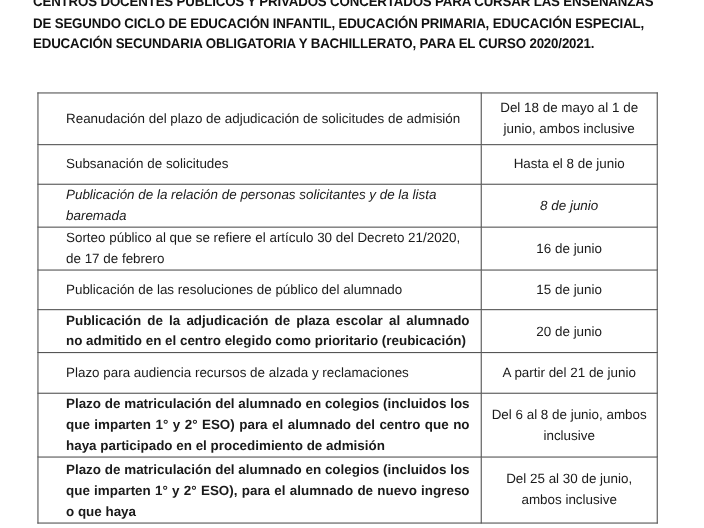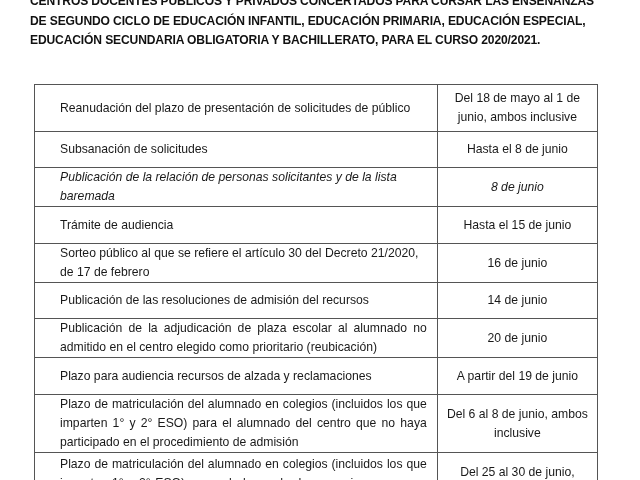--- a/index.html
+++ b/index.html
@@ -2,65 +2,61 @@
 <html><head>
 <meta charset="utf-8">
 <style>
   html, body { margin:0; padding:0; background:#ffffff; }
   body { width:640px; height:480px; overflow:hidden; position:relative; font-family:"Liberation Sans", sans-serif; color:#1a1a1a; }
   .heading { position:absolute; left:30px; top:-8px; width:560px; font-family:"Liberation Sans", sans-serif; font-weight:bold; font-size:12.6px; line-height:19.5px; letter-spacing:-0.15px; color:#111; transform:scaleX(0.96); transform-origin:left top; }
   .heading div { white-space:nowrap; }
   table.sched { position:absolute; left:34px; top:84px; width:564px; border-collapse:collapse; font-size:12.2px; }
   table.sched td { border:1.3px solid #555; vertical-align:middle; padding:0; }
   td.desc { width:387px; padding:0 10px 0 25px !important; text-align:left; line-height:19px; }
-  td.desc.just { text-align:justify; text-align-last:left; }
+  td.desc.just { text-align:justify; text-align-last:left;font-weight:bold; }
   td.date { width:150px; text-align:center; line-height:19px; padding:4px 8px !important; }
 </style>
 </head>
 <body>
 
 <div class="heading">
   <div>CENTROS DOCENTES PÚBLICOS Y PRIVADOS CONCERTADOS PARA CURSAR LAS ENSEÑANZAS</div>
   <div>DE SEGUNDO CICLO DE EDUCACIÓN INFANTIL, EDUCACIÓN PRIMARIA, EDUCACIÓN ESPECIAL,</div>
   <div>EDUCACIÓN SECUNDARIA OBLIGATORIA Y BACHILLERATO, PARA EL CURSO 2020/2021.</div>
 </div>
 
 <table class="sched">
   <tbody>
     <tr style="height:38px;">
-      <td class="desc">Reanudación del plazo de presentación de solicitudes de público</td>
+      <td class="desc">Reanudación del plazo de adjudicación de solicitudes de admisión</td>
       <td class="date">Del 18 de mayo al 1 de junio, ambos inclusive</td>
     </tr>
     <tr style="height:36px;">
       <td class="desc">Subsanación de solicitudes</td>
       <td class="date">Hasta el 8 de junio</td>
     </tr>
     <tr style="height:37px;font-style:italic;">
       <td class="desc">Publicación de la relación de personas solicitantes y de la lista baremada</td>
       <td class="date">8 de junio</td>
     </tr>
-    <tr style="height:37px;">
-      <td class="desc">Trámite de audiencia</td>
-      <td class="date">Hasta el 15 de junio</td>
-    </tr>
     <tr style="height:38px;">
       <td class="desc">Sorteo público al que se refiere el artículo 30 del Decreto 21/2020, de 17 de febrero</td>
       <td class="date">16 de junio</td>
     </tr>
     <tr style="height:36px;">
-      <td class="desc">Publicación de las resoluciones de admisión del recursos</td>
-      <td class="date">14 de junio</td>
+      <td class="desc">Publicación de las resoluciones de público del alumnado</td>
+      <td class="date">15 de junio</td>
     </tr>
     <tr style="height:37px;">
       <td class="desc just">Publicación de la adjudicación de plaza escolar al alumnado no admitido en el centro elegido como prioritario (reubicación)</td>
       <td class="date">20 de junio</td>
     </tr>
     <tr style="height:37px;">
       <td class="desc">Plazo para audiencia recursos de alzada y reclamaciones</td>
-      <td class="date">A partir del 19 de junio</td>
+      <td class="date">A partir del 21 de junio</td>
     </tr>
     <tr style="height:57px;">
       <td class="desc just">Plazo de matriculación del alumnado en colegios (incluidos los que imparten 1° y 2° ESO) para el alumnado del centro que no haya participado en el procedimiento de admisión</td>
       <td class="date">Del 6 al 8 de junio, ambos inclusive</td>
     </tr>
     <tr style="height:57px;">
       <td class="desc just" style="vertical-align:top; padding-top:2px !important;">Plazo de matriculación del alumnado en colegios (incluidos los que imparten 1° y 2° ESO), para el alumnado de nuevo ingreso o que haya</td>
       <td class="date" style="vertical-align:top; padding-top:10px !important;">Del 25 al 30 de junio, ambos inclusive</td>
     </tr>
   </tbody>

